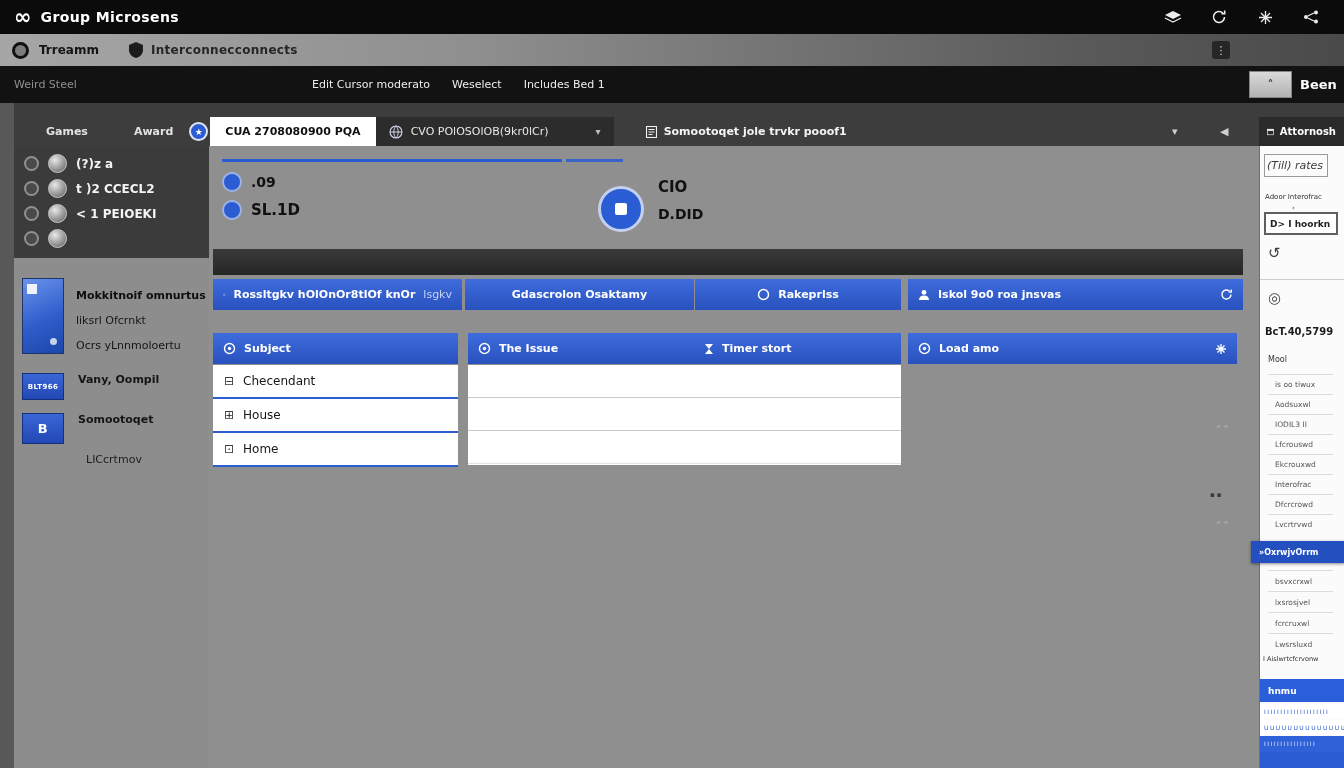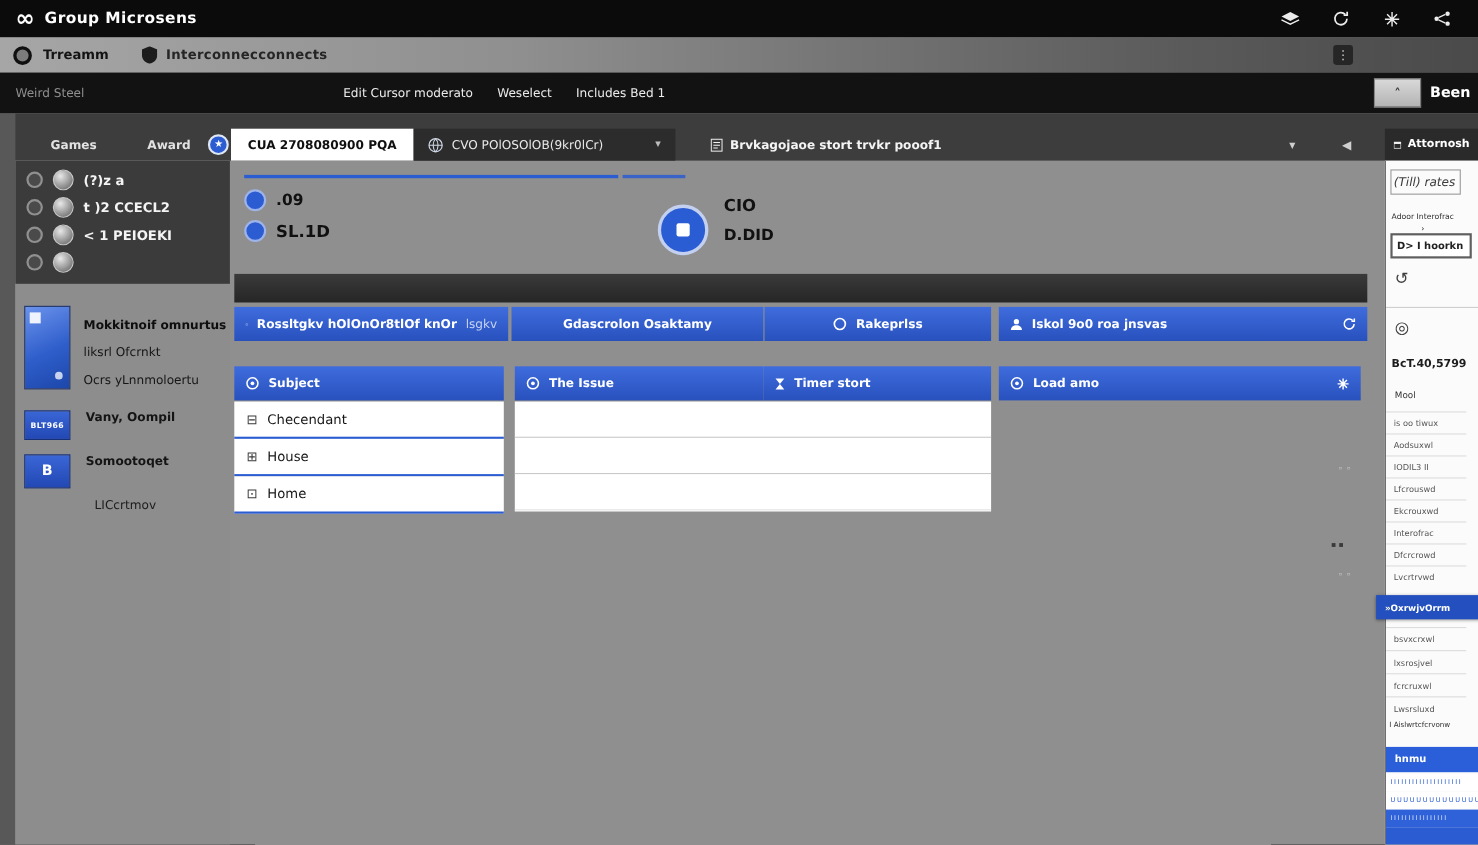--- a/index.html
+++ b/index.html
@@ -142,21 +142,21 @@
     white-space:nowrap; cursor:pointer;flex-direction:column; }
   .rp-search { position:absolute; left:4px; top:66px; width:74px; height:23px; border:2px solid #5f5f5f;
     background:#fff; display:flex; align-items:center; padding:0 4px; font-size:9px; font-weight:600; color:#222;
     white-space:nowrap; overflow:hidden; cursor:text; }
   .rp-ico { position:absolute; font-size:15px; color:#3f3f3f; cursor:pointer; }
   .rp-undo { left:8px; top:98px; }
   .rp-div { position:absolute; left:0; top:133px; width:85px; height:1px; background:#cfcfcf; }
   .rp-target { left:8px; top:143px; }
   .rp-heading { position:absolute; left:5px; top:180px; font-size:10px; font-weight:bold; color:#1d1d1d; white-space:nowrap; }
   .rp-sub { position:absolute; left:8px; top:209px; font-size:8px; color:#333; }
-  .rp-list { position:absolute; left:0; width:73px; }
+  .rp-list { position:absolute; left:0; width:73px;padding-left:8px; }
   .rp-list.l1 { top:228px; }
   .rp-row { height:20px; border-top:1px solid #dcdcdc; display:flex; align-items:center; padding:0 7px;
     font-size:7.5px; color:#555; white-space:nowrap; overflow:hidden; cursor:pointer; }
   .rp-selected { position:absolute; left:-9px; top:395px; width:94px; height:22px; background:#2450bf;
     color:#fff; font-size:8px; font-weight:bold; display:flex; align-items:center; padding:0 8px;
     box-shadow:0 1px 3px rgba(0,0,0,.45); white-space:nowrap; overflow:hidden; cursor:pointer; }
   .rp-list.l2 { top:424px; }
   .rp-list.l2 .rp-row { height:21px; }
   .rp-note { position:absolute; left:3px; top:509px; font-size:6.5px; color:#2e2e2e; white-space:nowrap; }
   .rp-selected2 { position:absolute; left:0; top:533px; width:85px; height:23px; background:#2b5fd9;
@@ -244,21 +244,21 @@
             <path d="M1 7h12M7 1c3 3 3 9 0 12M7 1c-3 3-3 9 0 12" stroke="#cfd6e6" fill="none" stroke-width="1"></path>
           </svg>
         <span>CVO POlOSOlOB(9kr0lCr)</span>
         <span class="chev">▾</span>
       </span>
       <span class="tab-note">
         <svg width="11" height="12" viewBox="0 0 11 12">
             <rect x="0.5" y="0.5" width="10" height="11" fill="none" stroke="#f2f2f2" stroke-width="1.1"></rect>
             <path d="M2.5 3.5h6M2.5 6h6M2.5 8.5h4" stroke="#f2f2f2" stroke-width="1"></path>
           </svg>
-        <span>Brvkagojaoe stort trvkr pooof1</span>
+        <span>Somootoqet jole trvkr pooof1</span>
       </span>
       <span class="ts-btn ts-collapse">▾</span>
       <span class="ts-btn ts-back">◀</span>
       <span class="right-tab">
         <svg width="11" height="10" viewBox="0 0 11 10">
             <rect x="0.5" y="0.5" width="10" height="9" fill="none" stroke="#fff"></rect>
             <rect x="0.5" y="0.5" width="10" height="2.6" fill="#fff"></rect>
           </svg>
         <span>Attornosh</span>
       </span>

